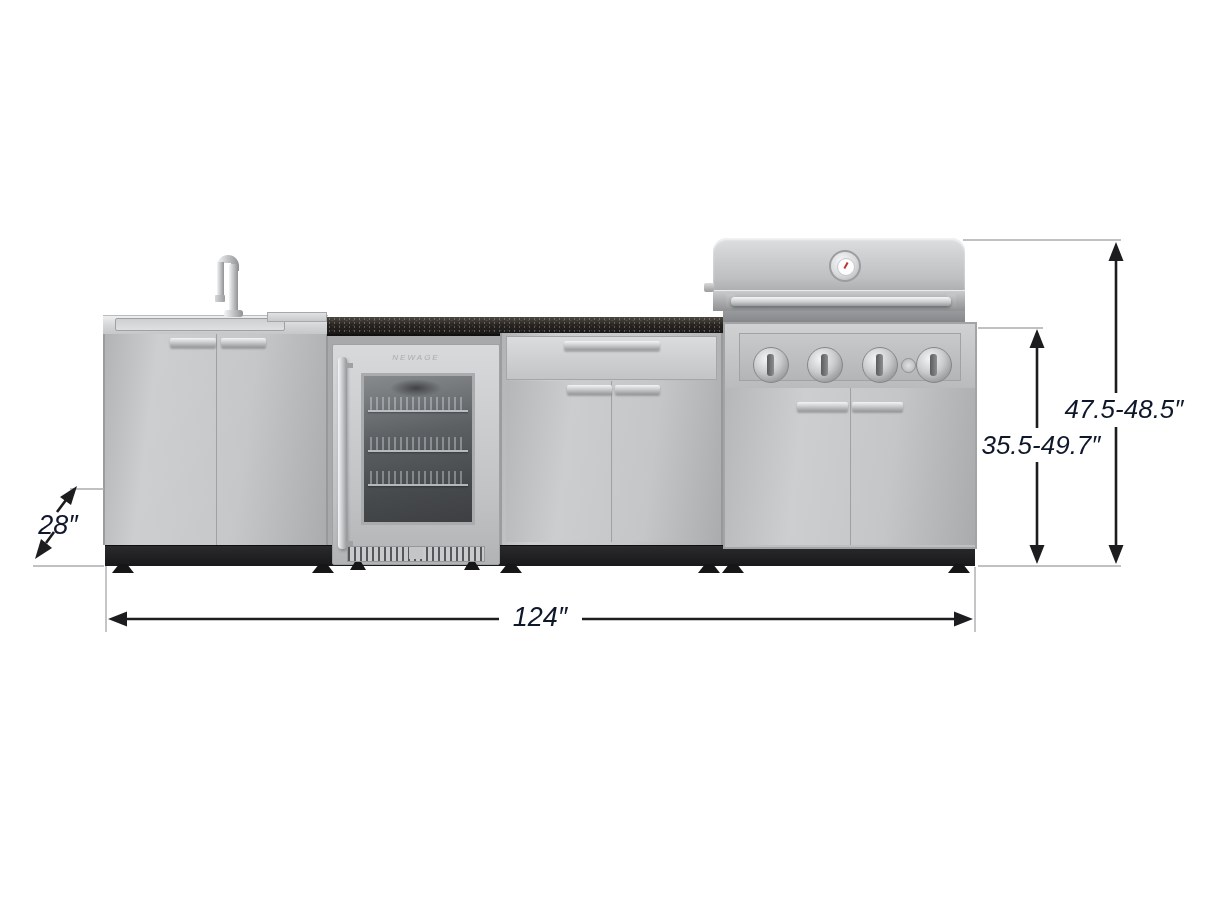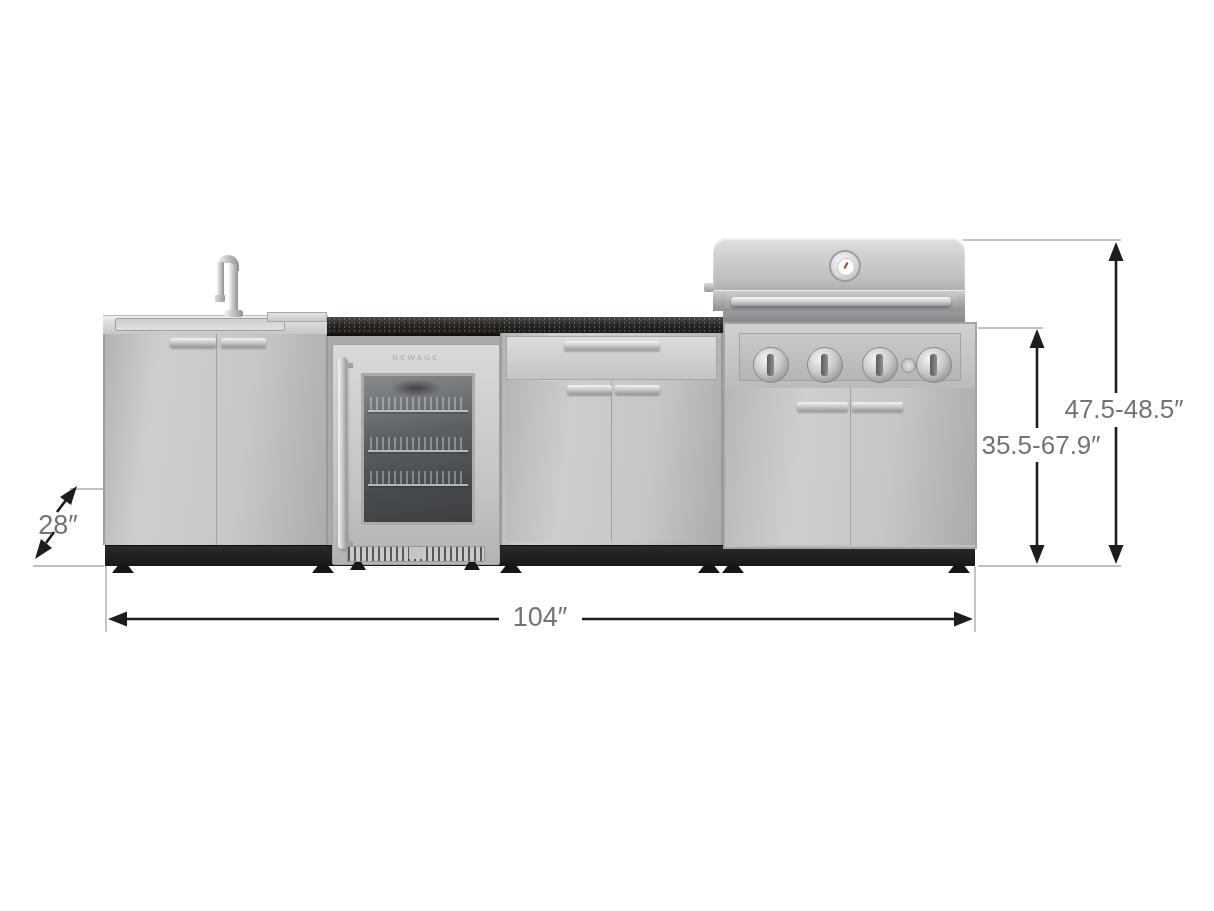--- a/index.html
+++ b/index.html
@@ -1,18 +1,18 @@
 <!DOCTYPE html>
 <html><head>
 <meta charset="utf-8">
 <style>
   html,body{margin:0;padding:0;background:#ffffff;}
   .stage{
     position:relative;width:1214px;height:911px;background:#ffffff;
-    font-family:"Liberation Sans", sans-serif;overflow:hidden;
+    font-family:"Liberation Sans", sans-serif;overflow:hidden;font-style:italic;
   }
   .abs{position:absolute;}
 
   
   .sink-counter{
     left:103px;top:315px;width:225px;height:19px;
     background:linear-gradient(180deg,#edeff1 0%,#d6d8da 45%,#c3c5c7 100%);
     border-top:1px solid #b9bbbd;border-bottom:2px solid #94969a;
   }
   .sink-basin{
@@ -135,21 +135,21 @@
   .base{top:545px;height:20px;background:linear-gradient(180deg,#2a2a2d,#19191c);
     border-top:1px solid #0e0e10;}
   .foot{top:564px;width:22px;height:9px;background:#161618;
     clip-path:polygon(32% 0,68% 0,100% 100%,0 100%);}
   .ffoot{top:562px;width:16px;height:8px;background:#161618;
     clip-path:polygon(30% 0,70% 0,100% 100%,0 100%);}
 
   
   svg.dims{left:0;top:0;pointer-events:none;}
   .dim-label{
-    position:absolute;color:#737373;font-size:27px;text-align:center;
+    position:absolute;color:#0f172a;font-size:27px;text-align:center;
     letter-spacing:0;white-space:nowrap;
   }
   .dim-sm{font-size:26px;}
 </style>
 </head>
 <body>
 
 <div class="stage">
 
   <div>
@@ -280,17 +280,17 @@
 
     <g stroke="#1d1d1f" stroke-width="2.6" fill="#1d1d1f">
       <line x1="1116" y1="259" x2="1116" y2="393"></line>
       <line x1="1116" y1="427" x2="1116" y2="547"></line>
       <polygon points="1116,242 1108.5,261 1123.5,261" stroke="none"></polygon>
       <polygon points="1116,564 1108.5,545 1123.5,545" stroke="none"></polygon>
     </g>
   </svg>
 
   <div class="dim-label" style="left:28px;top:510px;width:60px;">28″</div>
-  <div class="dim-label" style="left:498px;top:602px;width:84px;">104″</div>
-  <div class="dim-label dim-sm" style="left:974px;top:430px;width:134px;">35.5-67.9″</div>
+  <div class="dim-label" style="left:498px;top:602px;width:84px;">124″</div>
+  <div class="dim-label dim-sm" style="left:974px;top:430px;width:134px;">35.5-49.7″</div>
   <div class="dim-label dim-sm" style="left:1057px;top:394px;width:134px;">47.5-48.5″</div>
 
 </div>
 
 </body></html>

